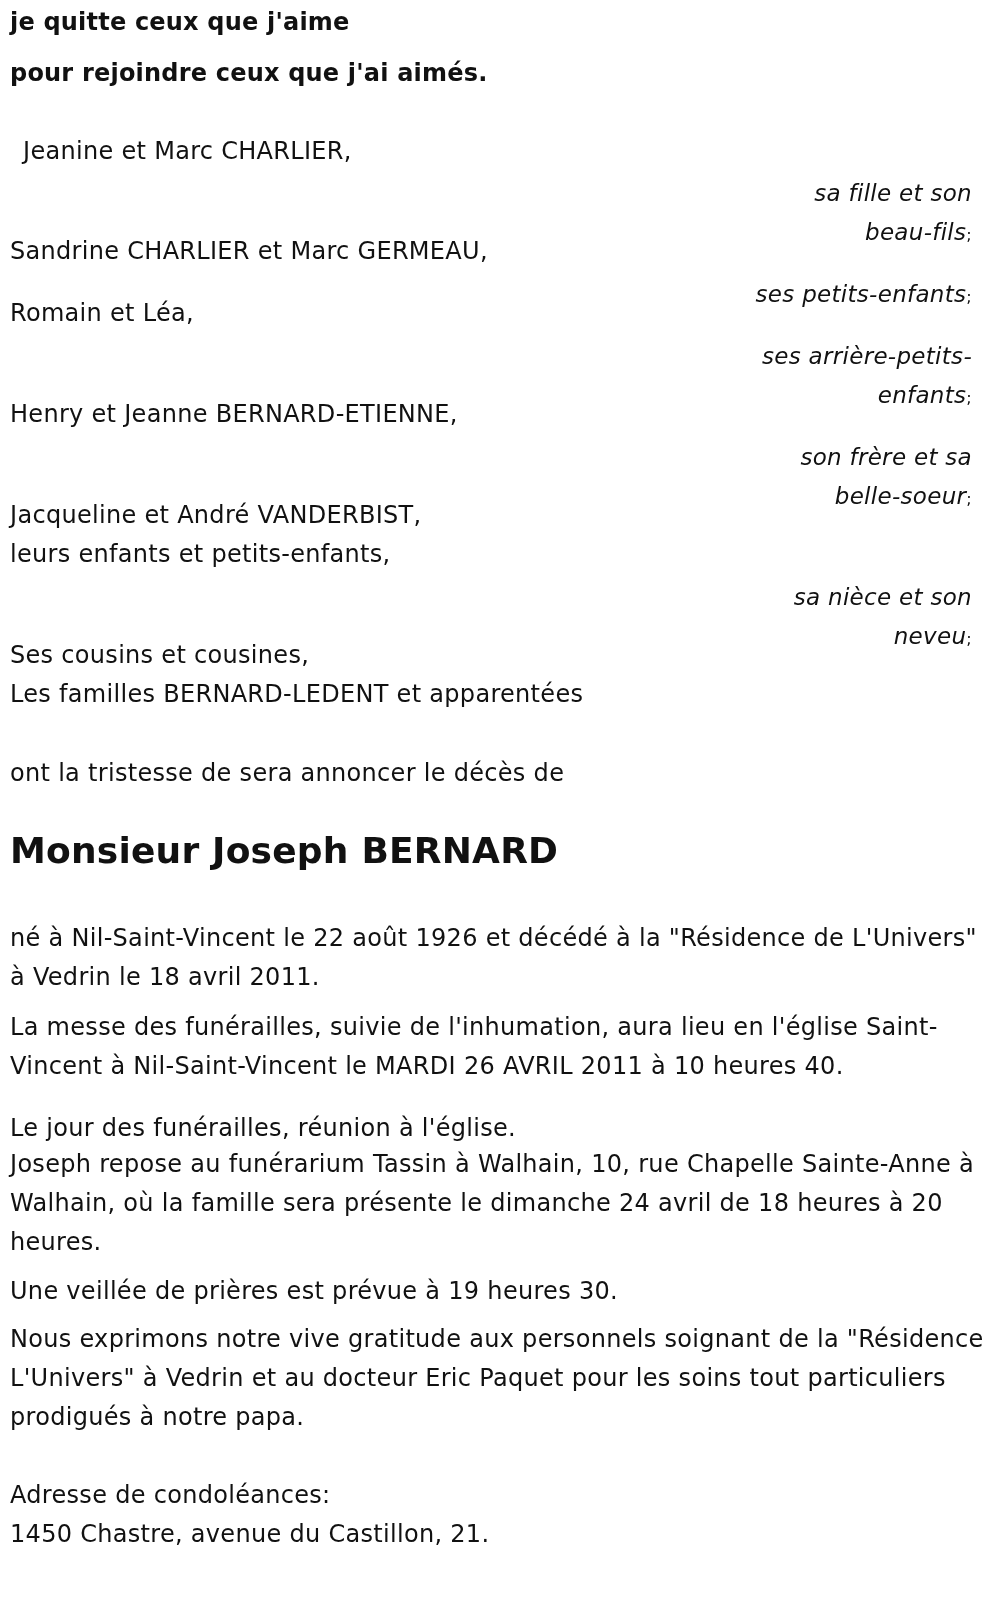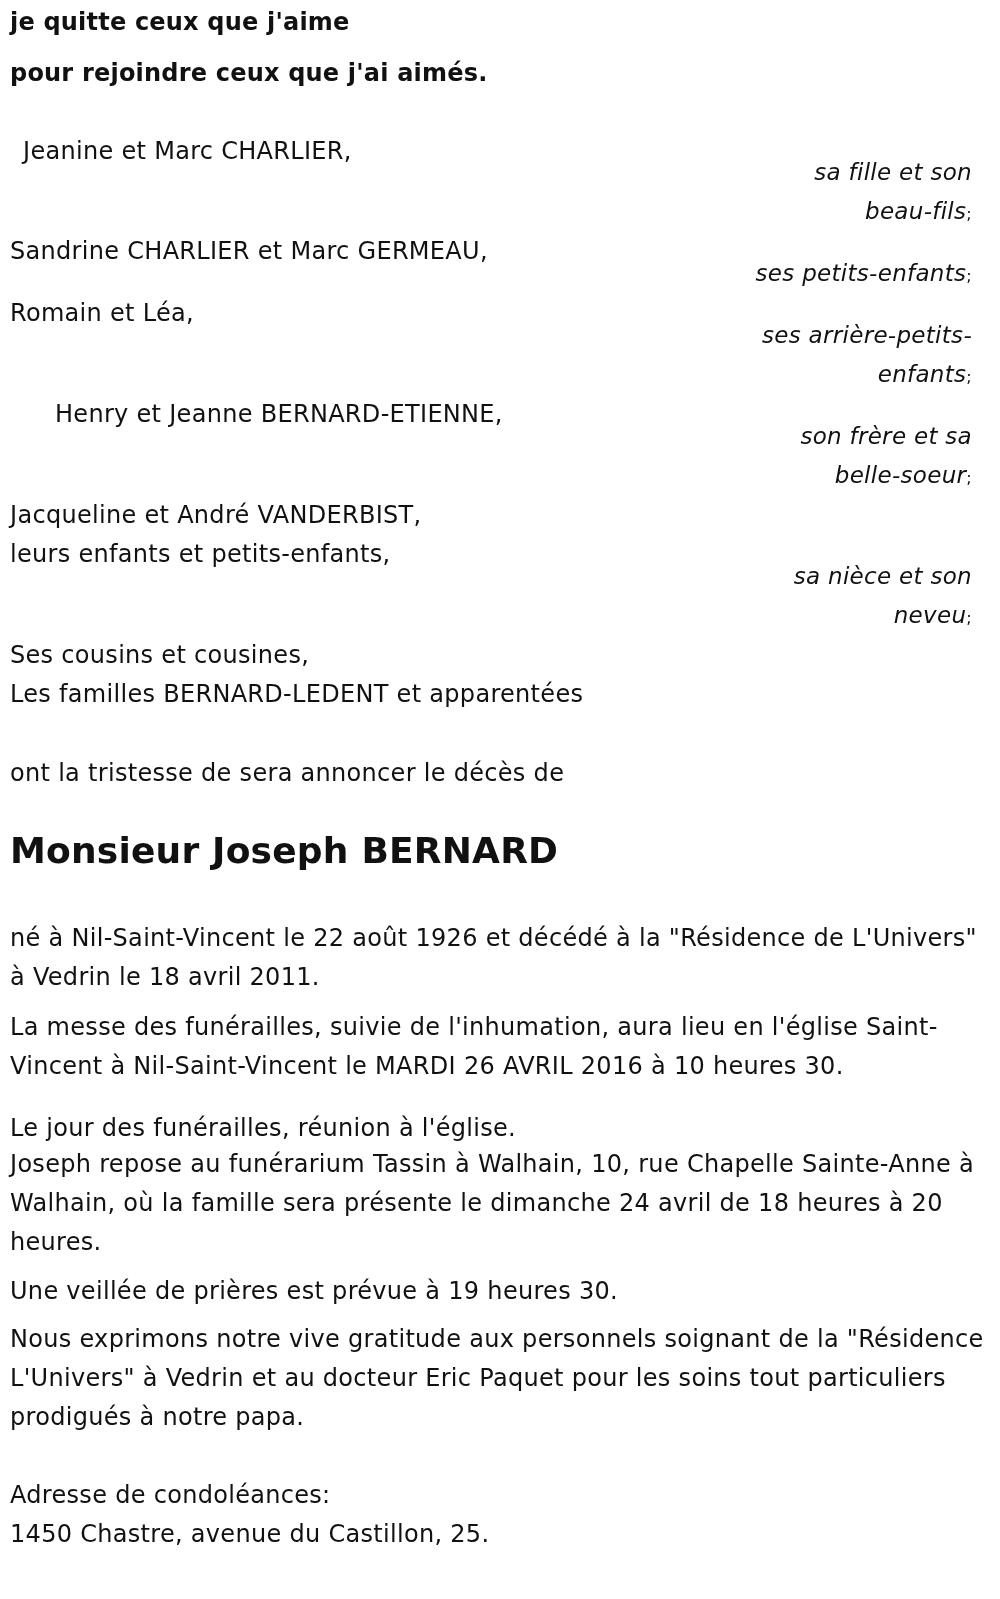--- a/index.html
+++ b/index.html
@@ -26,20 +26,21 @@
     left: 10px;
     font-size: 24px;
     letter-spacing: 0.3px;
   }
   .rel {
     right: 28px;
     font-style: italic;
     font-size: 23px;
     text-align: right;
     letter-spacing: 0.3px;
+    margin-top: 21px;
   }
   .rel .semi { font-style: normal; font-size: 16px; }
   .name {
     left: 10px;
     font-weight: bold;
     font-size: 36px;
     letter-spacing: 0.2px;
   }
   .para {
     left: 10px;
@@ -70,21 +71,21 @@
 </div>
 
 <div class="abs fam" style="top:299px;">Romain et Léa,</div>
 <div class="abs rel" style="top:322px;">
   <span>ses arrière-petits-</span>
 </div>
 <div class="abs rel" style="top:361px;">
   <span>enfants</span><span class="semi">;</span>
 </div>
 
-<div class="abs fam" style="top:400px;margin-left:45px;">Henry et Jeanne BERNARD-ETIENNE,</div>
+<div class="abs fam" style="top:400px;">Henry et Jeanne BERNARD-ETIENNE,</div>
 <div class="abs rel" style="top:423px;">
   <span>son frère et sa</span>
 </div>
 <div class="abs rel" style="top:462px;">
   <span>belle-soeur</span><span class="semi">;</span>
 </div>
 
 <div class="abs fam" style="top:501px;">Jacqueline et André VANDERBIST,</div>
 <div class="abs fam" style="top:540px;">leurs enfants et petits-enfants,</div>
 <div class="abs rel" style="top:563px;">
@@ -95,20 +96,20 @@
 </div>
 
 <div class="abs fam" style="top:641px;">Ses cousins et cousines,</div>
 <div class="abs fam" style="top:680px;">Les familles BERNARD-LEDENT et apparentées</div>
 
 <div class="abs fam" style="top:759px;">ont la tristesse de sera annoncer le décès de</div>
 
 <div class="abs name" style="top:830px;">Monsieur Joseph BERNARD</div>
 
 <div class="abs para" style="top:919px;">né à Nil-Saint-Vincent le 22 août 1926 et décédé à la "Résidence de L'Univers" à Vedrin le 18 avril 2011.</div>
-<div class="abs para" style="top:1008px;">La messe des funérailles, suivie de l'inhumation, aura lieu en l'église Saint-Vincent à Nil-Saint-Vincent le MARDI 26 AVRIL 2016 à 10 heures 30.</div>
+<div class="abs para" style="top:1008px;">La messe des funérailles, suivie de l'inhumation, aura lieu en l'église Saint-Vincent à Nil-Saint-Vincent le MARDI 26 AVRIL 2011 à 10 heures 40.</div>
 <div class="abs para" style="top:1092px;margin-top:17px;">Le jour des funérailles, réunion à l'église.</div>
 <div class="abs para" style="top:1145px;">Joseph repose au funérarium Tassin à Walhain, 10, rue Chapelle Sainte-Anne à Walhain, où la famille sera présente le dimanche 24 avril de 18 heures à 20 heures.</div>
 <div class="abs para" style="top:1272px;">Une veillée de prières est prévue à 19 heures 30.</div>
 <div class="abs para" style="top:1320px;">Nous exprimons notre vive gratitude aux personnels soignant de la "Résidence L'Univers" à Vedrin et au docteur Eric Paquet pour les soins tout particuliers prodigués à notre papa.</div>
 
 <div class="abs fam" style="top:1481px;">Adresse de condoléances:</div>
-<div class="abs fam" style="top:1520px;">1450 Chastre, avenue du Castillon, 25.</div>
+<div class="abs fam" style="top:1520px;">1450 Chastre, avenue du Castillon, 21.</div>
 
 </body></html>

